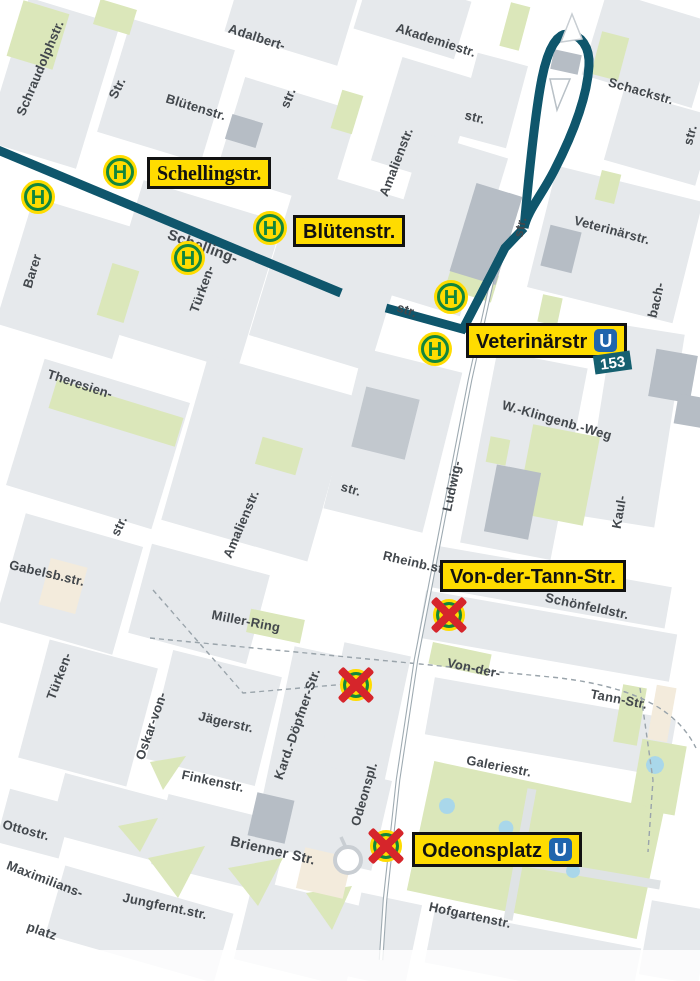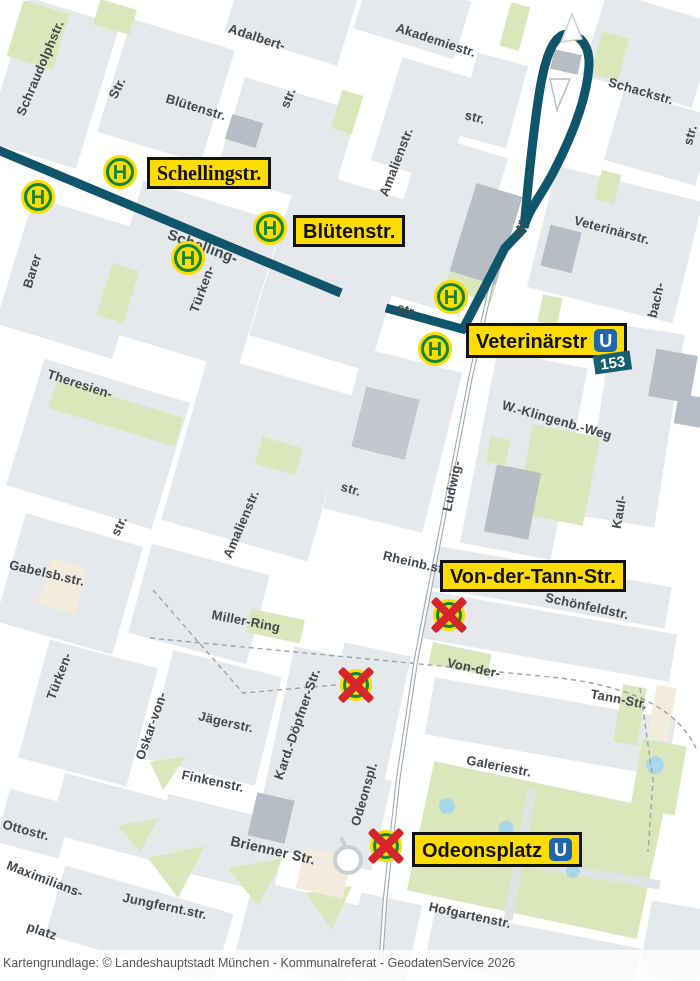--- a/index.html
+++ b/index.html
@@ -262,14 +262,13 @@
       </div>
       <div class="stop-label" style="left: 412px; top: 832px; justify-content: center;">
         <span>Odeonsplatz</span>
         <span class="ubadge">U</span>
       </div>
     </div>
 
   <div id="route-badge">153</div>
 
   <div id="footer-bg"></div>
-  <div id="footer">Kartengrundlage: © Landeshauptstadt München - Kommunalreferat - GeodatenService 2026</div>
 </div>
 
 </body></html>

